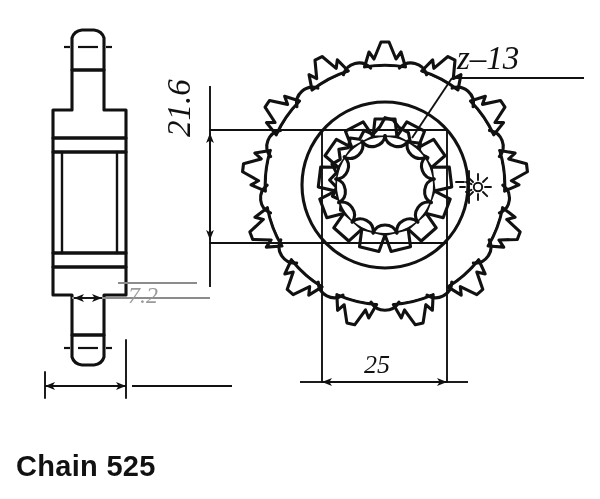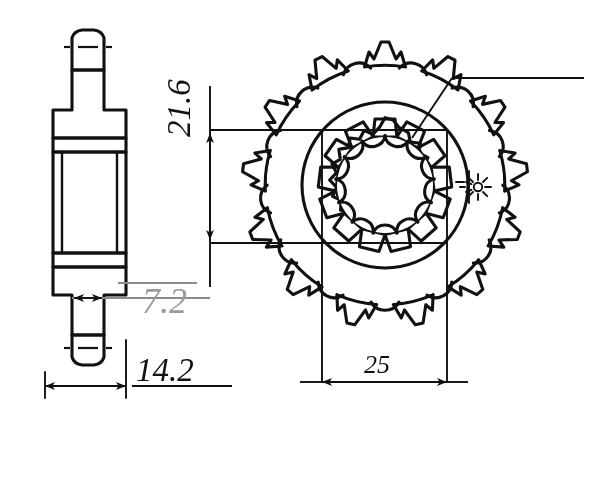--- a/index.html
+++ b/index.html
@@ -43,23 +43,23 @@
   .dimtext.grey { color: #9a9a9a; }
 
   #label-216 {
     left: 163px;
     top: 137px;
     font-size: 33px;
     transform: rotate(-90deg);
     transform-origin: left top;
   }
   #label-72 {
-    left: 142px;
+    left: 128px;
     top: 283px;
-    font-size: 36px;
+    font-size: 24px;
   }
   #label-142 {
     left: 136px;
     top: 354px;
     font-size: 33px;
   }
   #label-25 {
     left: 364px;
     top: 352px;
     font-size: 26px;
@@ -399,20 +399,21 @@
       <line x1="5" y1="5" x2="9.2" y2="9.2" class="ln thin"></line>
       <line x1="-12" y1="-5" x2="-6.5" y2="-2.8" class="ln thin"></line>
       <line x1="-12" y1="5" x2="-6.5" y2="2.8" class="ln thin"></line>
     </g>
   </svg>
 
   <div class="dimtext" id="label-216">21.6</div>
 
   <div class="dimtext grey" id="label-72">7.2</div>
 
-  <div class="dimtext" id="label-142">14.2</div>
 
   <div class="dimtext" id="label-25">25</div>
 
-
+  <div class="dimtext" id="label-z13">z–13</div>
+
+  <div class="footer-text" id="footer-chain">Chain 525</div>
 
 
 </div>
 
 </body></html>

